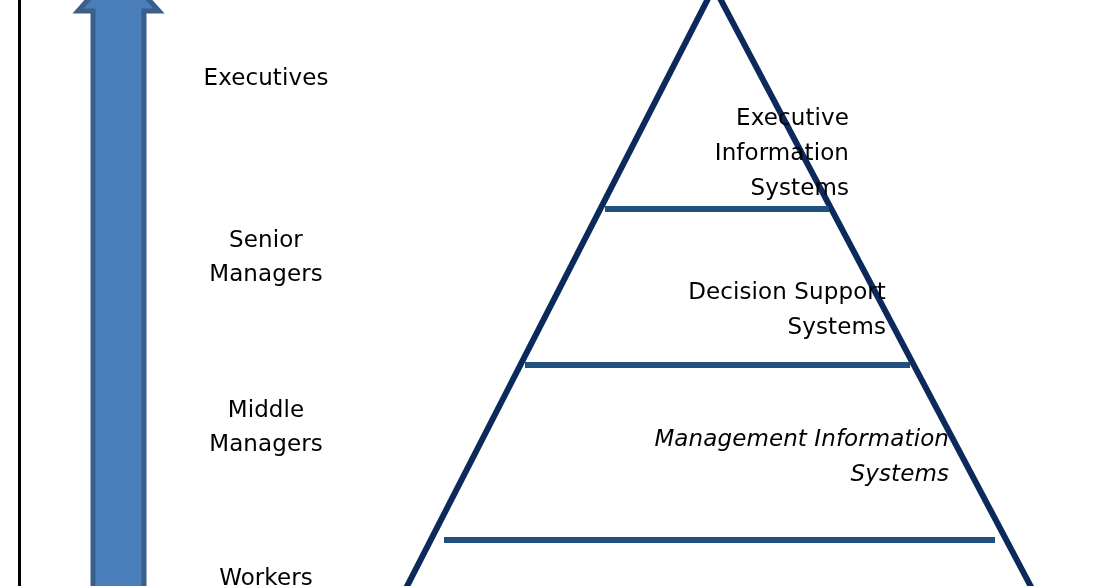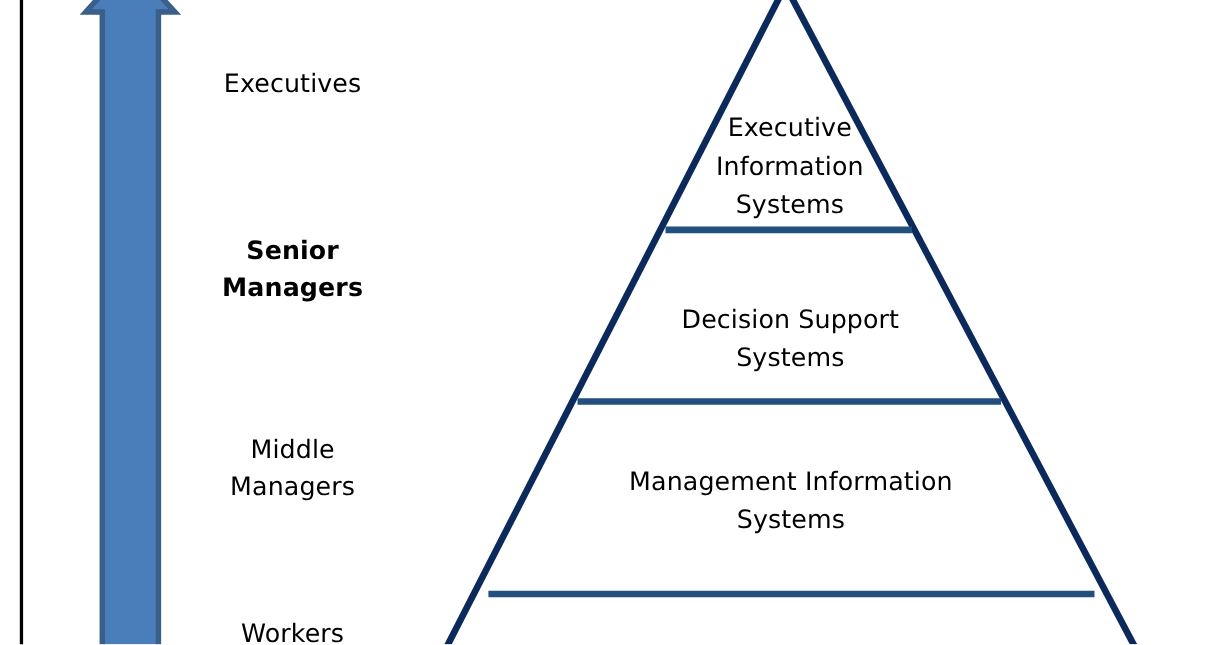--- a/index.html
+++ b/index.html
@@ -40,21 +40,21 @@
     text-align: center;
     color: #000000;
     font-family: "DejaVu Sans", sans-serif;
     font-size: 23px;
     line-height: 34px;
     white-space: pre-line;
     letter-spacing: 0.1px;
   }
   .tier-label {
     position: absolute;
-    text-align: center;
+    text-align: right;
     color: #000000;
     font-family: "DejaVu Sans", sans-serif;
     font-size: 23px;
     line-height: 35px;
     white-space: pre-line;
     letter-spacing: 0.1px;
   }
 </style>
 </head>
 <body>
@@ -75,32 +75,32 @@
 
       <g>
         <line x1="584" y1="209" x2="808" y2="209" stroke="#21507f" stroke-width="6"></line>
         <line x1="504" y1="365" x2="889" y2="365" stroke="#21507f" stroke-width="6"></line>
         <line x1="423" y1="540" x2="974" y2="540" stroke="#21507f" stroke-width="6"></line>
       </g>
     </svg>
 
     <div class="role-label" style="left:145px; top:60px; width:200px;">Executives</div>
 
-    <div class="role-label" style="left:145px; top:211px; width:200px;font-weight:bold;">Senior
+    <div class="role-label" style="left:145px; top:222px; width:200px;">Senior
 Managers</div>
 
     <div class="role-label" style="left:145px; top:392px; width:200px;">Middle
 Managers</div>
 
     <div class="role-label" style="left:145px; top:560px; width:200px;">Workers</div>
 
     <div class="tier-label" style="left:566px; top:100px; width:262px;">Executive
 Information
 Systems</div>
 
     <div class="tier-label" style="left:530px; top:274px; width:335px;">Decision Support
 Systems</div>
 
-    <div class="tier-label" style="left:468px; top:421px; width:460px;">Management Information
+    <div class="tier-label" style="left:468px; top:421px; width:460px;font-style:italic;">Management Information
 Systems</div>
 
   </div>
 </div>
 
 </body></html>

